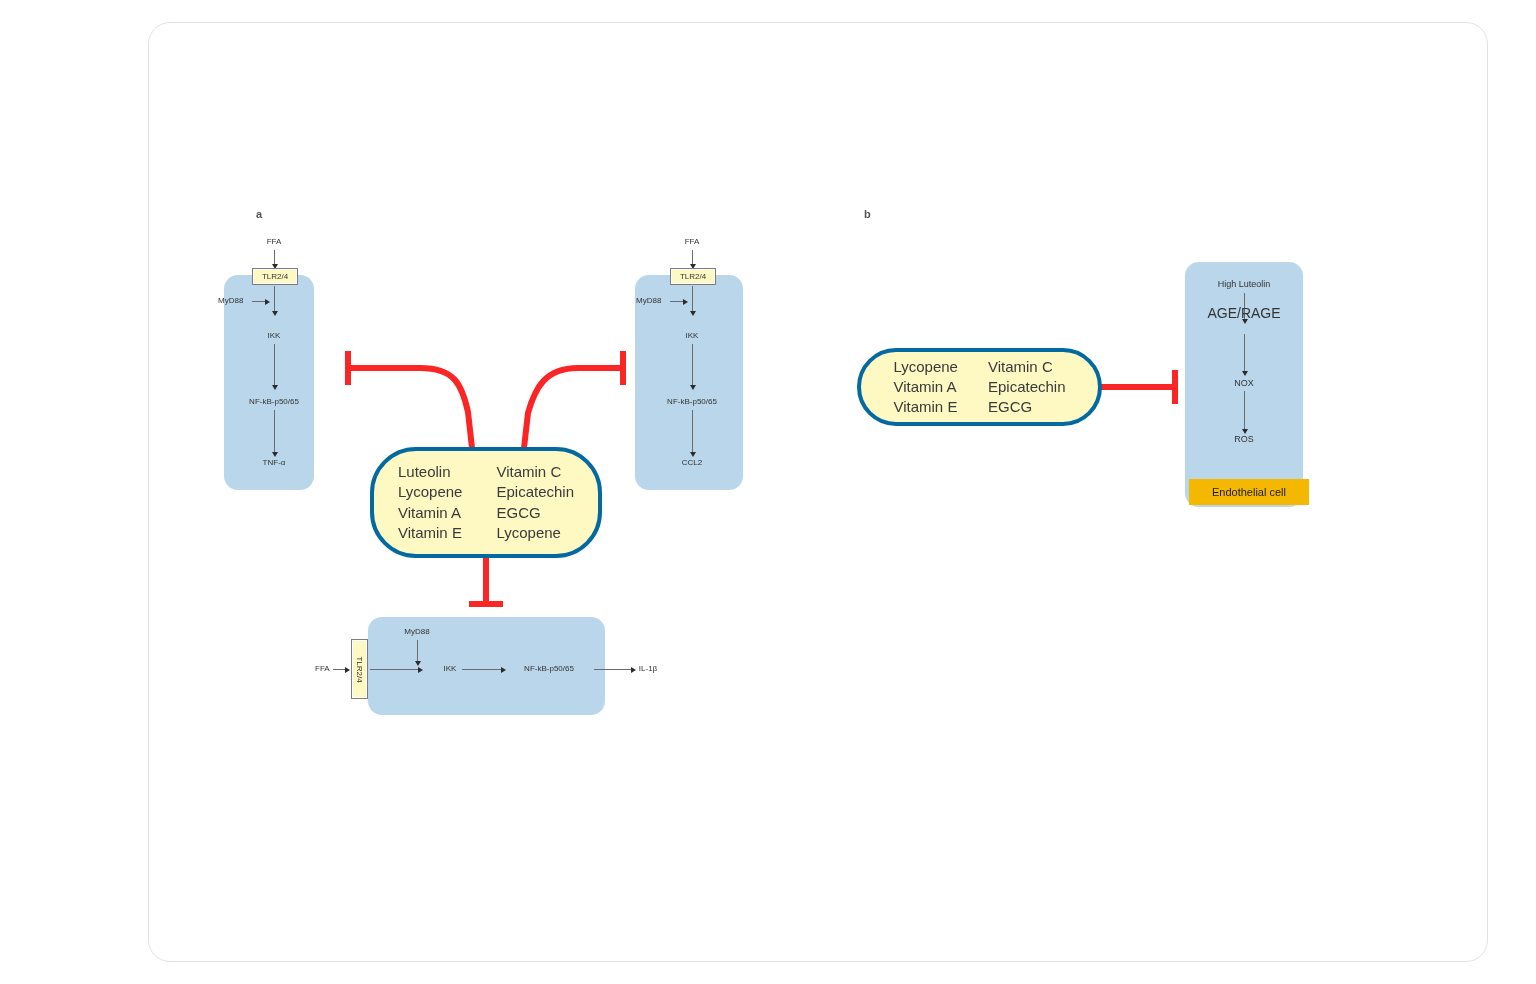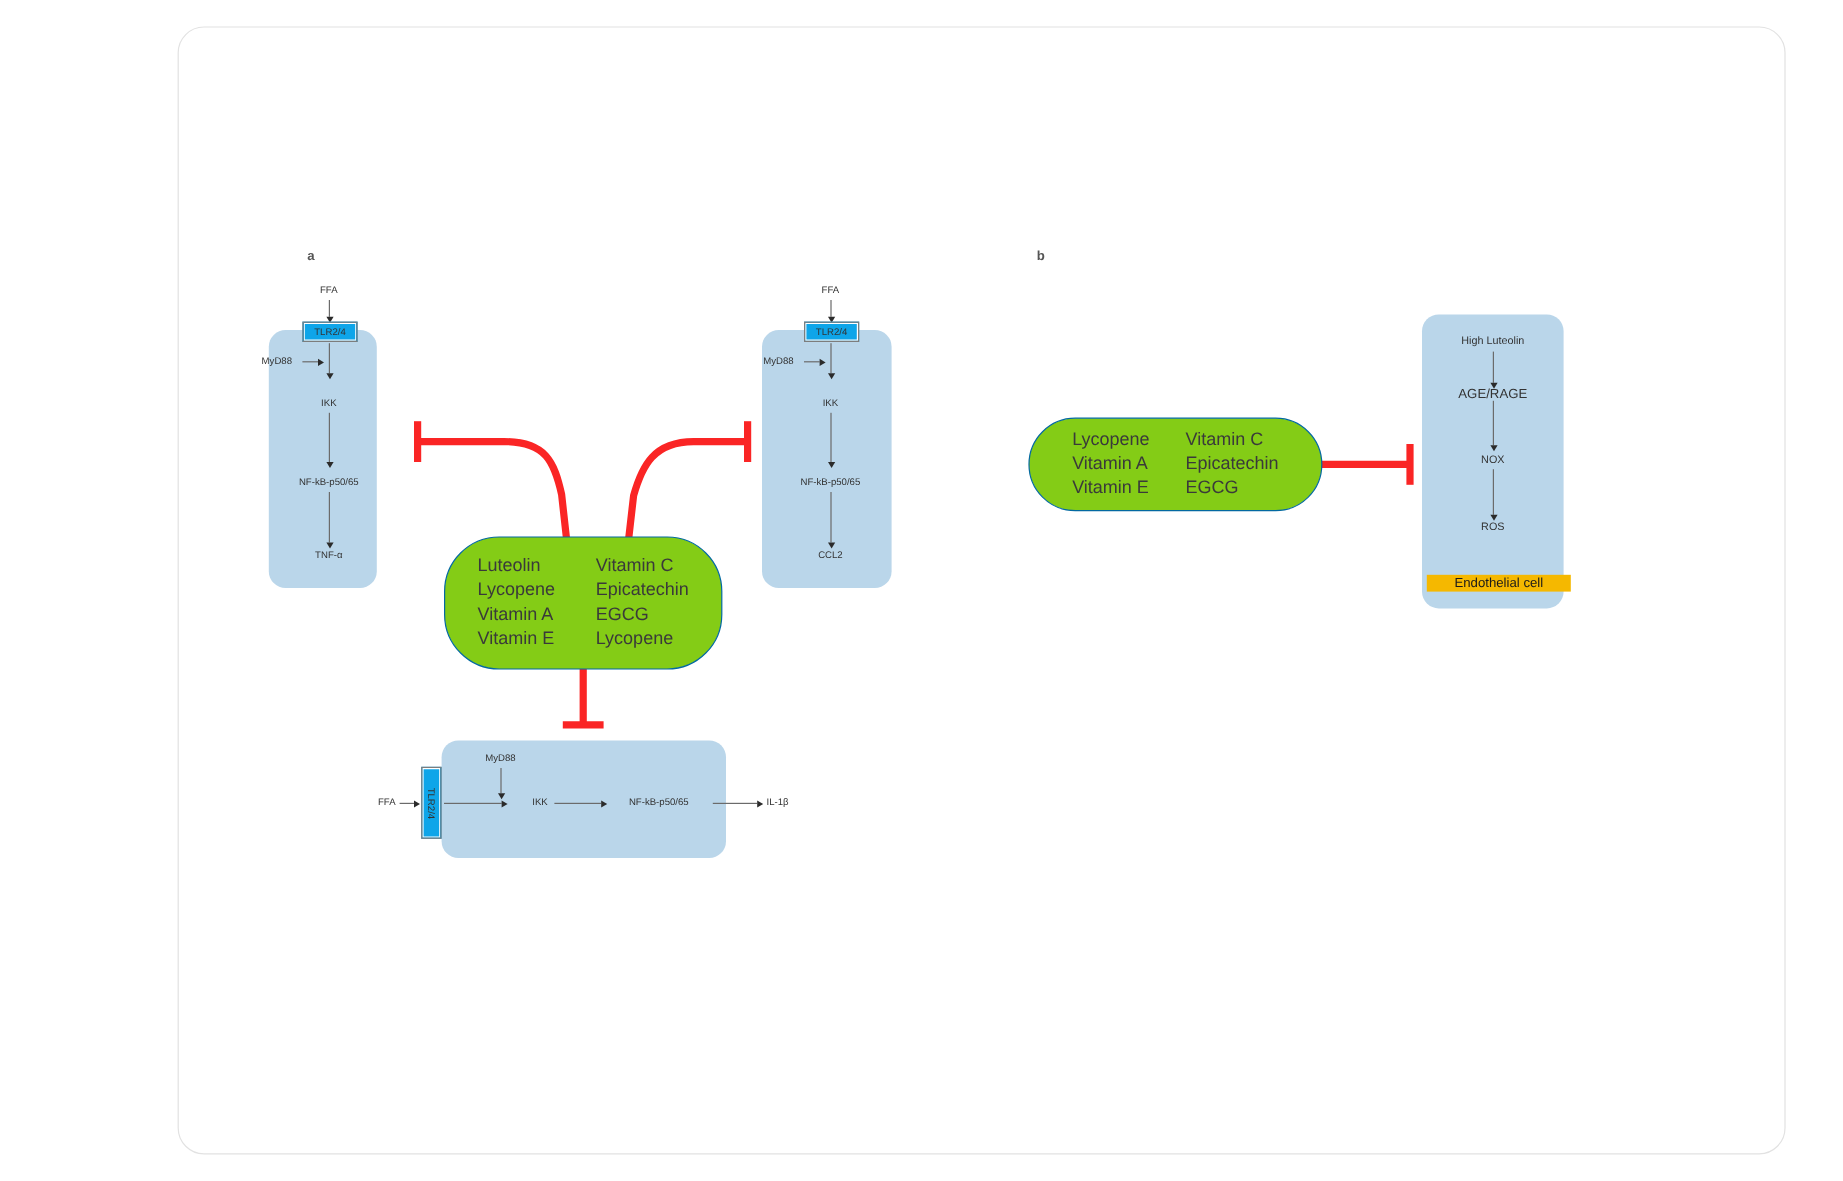--- a/index.html
+++ b/index.html
@@ -106,41 +106,41 @@
     top: -2.5px;
     width: 0; height: 0;
     border-top: 3px solid transparent;
     border-bottom: 3px solid transparent;
     border-left: 5px solid #2b2b2b;
   }
 
   
   .receptor-box {
     position: absolute;
-    background: #0ea5e9;
+    background: #fef9c3;
     border: 1px solid #7d7d7d;
     box-shadow: 0 0 0 1px #ffffff inset;
     font-size: 8px;
     color: #333;
     display: flex;
     align-items: center;
     justify-content: center;
     box-sizing: border-box;
   }
   .receptor-box.vertical span {
     transform: rotate(90deg);
     white-space: nowrap;
     font-size: 8px;
   }
 
   
   .compound-capsule {
     position: absolute;
-    background: #84cc16;
-    border: 1px solid #0369a1;
+    background: #fef9c3;
+    border: 4px solid #0369a1;
     border-radius: 46px;
     box-sizing: border-box;
     display: flex;
     align-items: center;
     justify-content: center;
     z-index: 6;
   }
   .compound-grid {
     display: grid;
     grid-template-columns: auto auto;
@@ -153,21 +153,21 @@
   #capsule-a { left: 370px; top: 447px; width: 232px; height: 111px; }
   #capsule-b { left: 857px; top: 348px; width: 245px; height: 78px; }
   #capsule-b .compound-grid { column-gap: 30px; }
 
   
   #endothelial-label {
     position: absolute;
     left: 1189px;
     top: 479px;
     width: 120px;
-    height: 14px;
+    height: 26px;
     background: #f5b800;
     color: #1a1a1a;
     font-size: 11px;
     display: flex;
     align-items: center;
     justify-content: center;
     z-index: 4;
     box-sizing: border-box;
   }
 
@@ -289,21 +289,21 @@
       <span>Vitamin E</span>
       <span>EGCG</span>
     </div>
   </div>
 
   <div class="cell" id="cell-endothelial"></div>
 
   <div class="node-label" style="left:1244px; top:280px; font-size:9px;">High Luteolin</div>
   <div class="v-arrow" style="left:1244px; top:293px; height:26px;"></div>
 
-  <div class="node-label" style="left:1244px; top:324px; font-size:11px;">AGE/RAGE</div>
+  <div class="node-label" style="left:1244px; top:306px; font-size:14px;">AGE/RAGE</div>
   <div class="v-arrow" style="left:1244px; top:334px; height:37px;"></div>
 
   <div class="node-label" style="left:1244px; top:379px; font-size:9px;">NOX</div>
   <div class="v-arrow" style="left:1244px; top:391px; height:38px;"></div>
 
   <div class="node-label" style="left:1244px; top:435px; font-size:9px;">ROS</div>
 
   <div id="endothelial-label">Endothelial cell</div>
 
   <svg id="inhibitor-svg" viewBox="0 0 1536 984" xmlns="http://www.w3.org/2000/svg">

